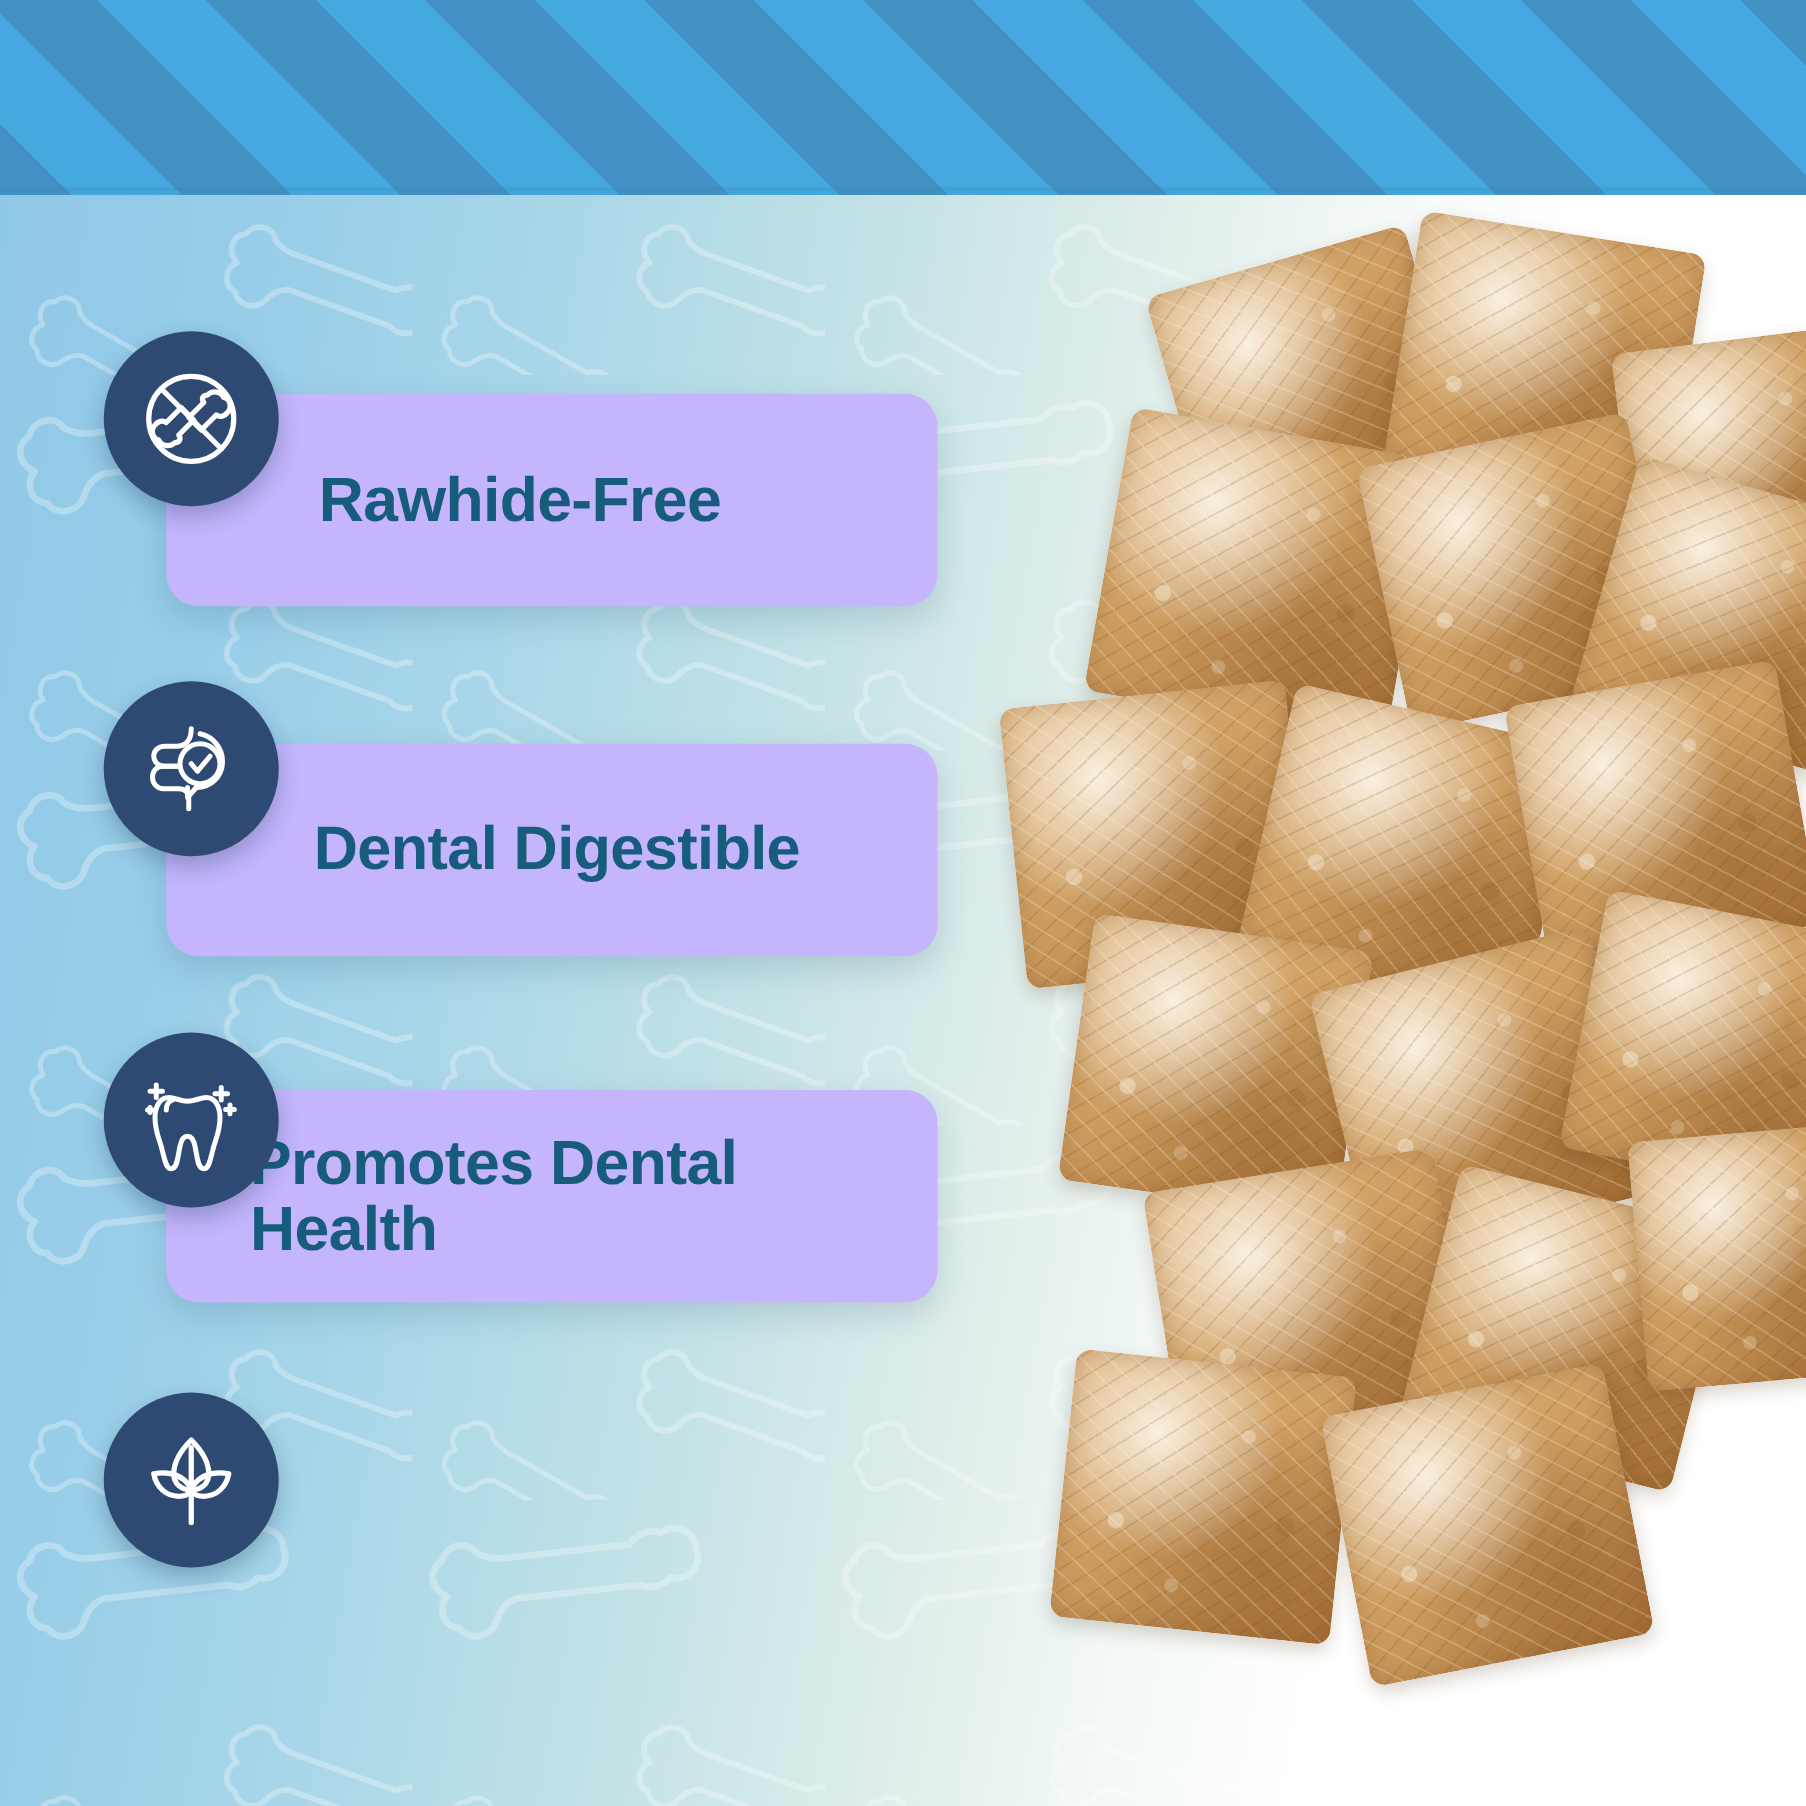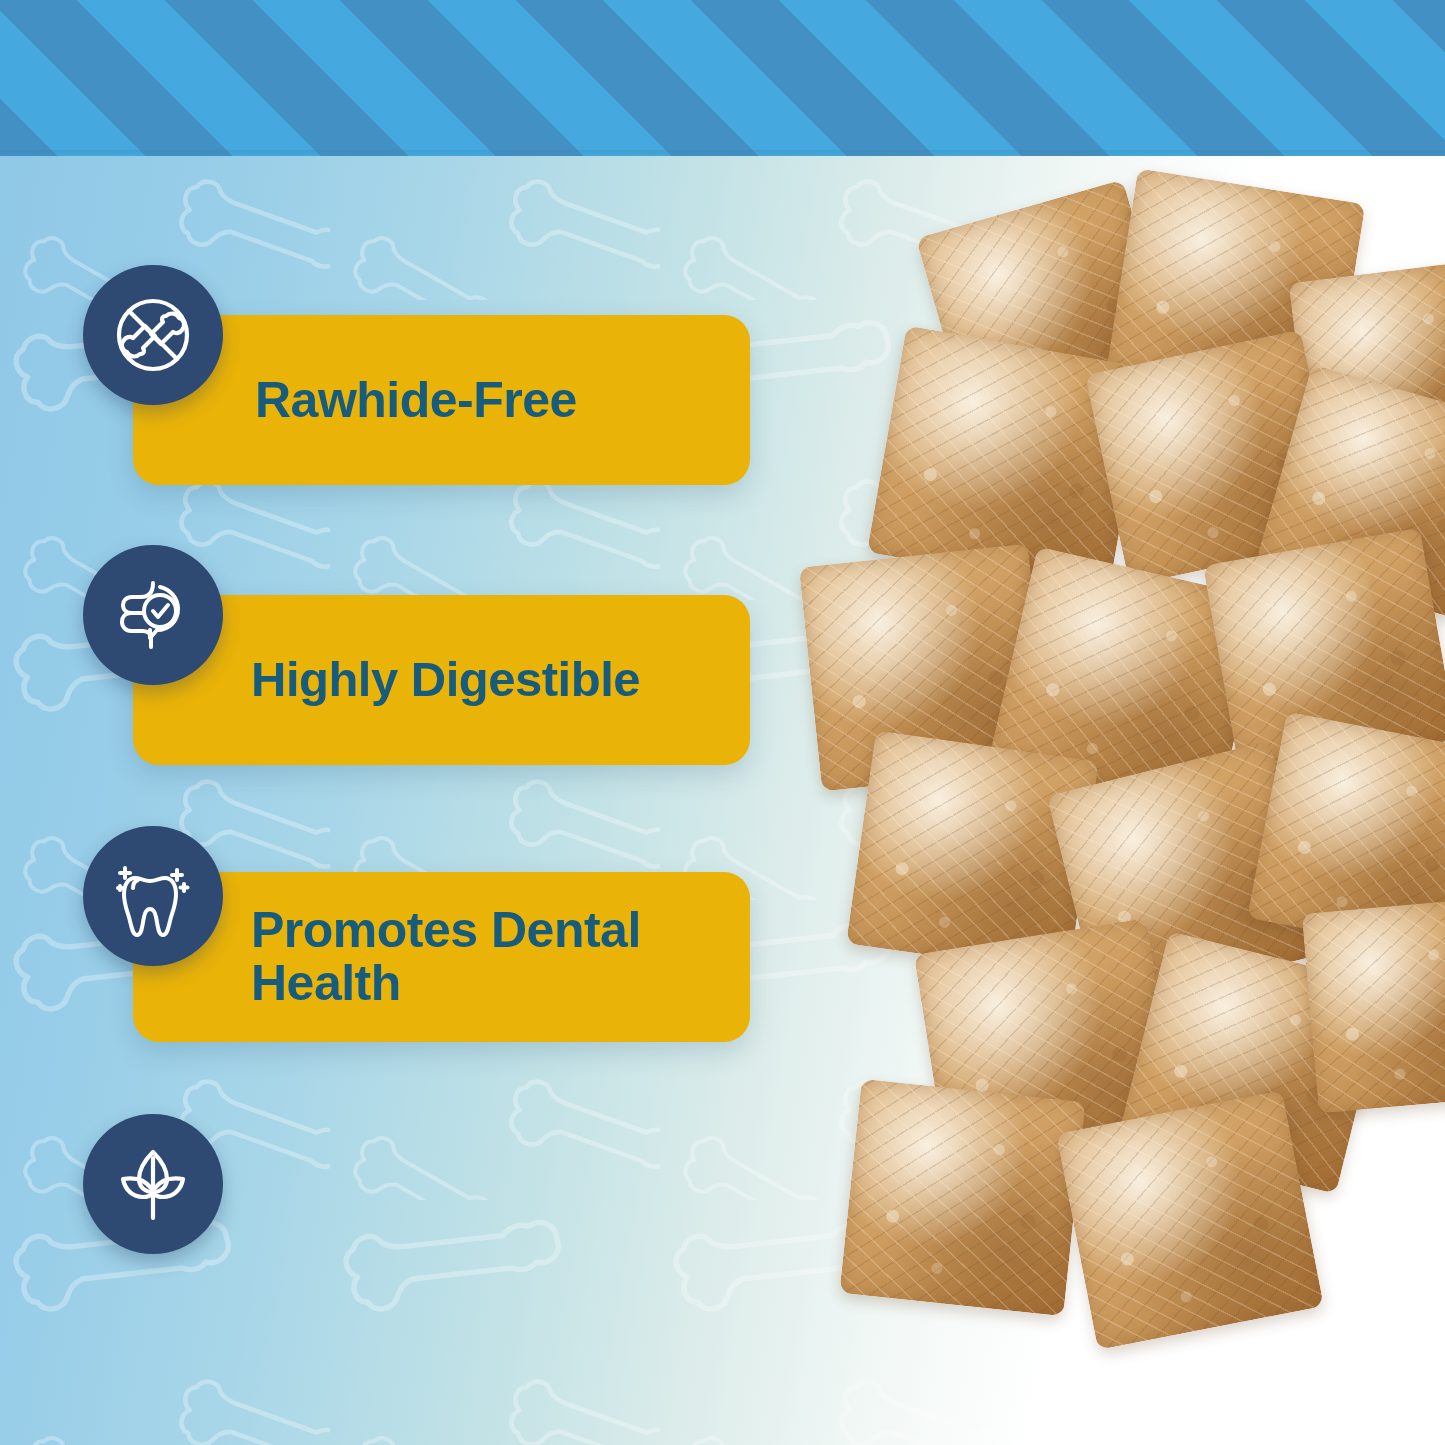--- a/index.html
+++ b/index.html
@@ -123,21 +123,21 @@
     left: 0;
     width: 780px;
     height: 170px;
   }
   .card {
     position: absolute;
     left: 133px;
     top: 0;
     width: 617px;
     height: 100%;
-    background: #eab308;
+    background: #c4b5fd;
     border-radius: 26px;
     box-shadow: 0 10px 26px rgba(40,80,110,0.18);
     display: flex;
     align-items: center;
   }
   .card-text {
     color: #175c7c;
     font-weight: bold;
     font-size: 50px;
     line-height: 1.06;
@@ -316,39 +316,39 @@
                    l-12 12 l-10 -10 l12 -12 c-2 -3 -1 -6 3 -6 Z"></path>
           <path d="M35 67 c-4 4 -11 3 -13 -2 c-5 -1 -7 -8 -3 -12 c2 -3 6 -4 9 -2
                    l12 -12 l10 10 l-12 12 c2 3 1 6 -3 6 Z"></path>
         </g>
       </svg>
     </div>
   </div>
 
   <div class="feature" style="top:595px;">
     <div class="card align-left">
-      <span class="card-text" style="font-size:49px; margin-left:118px;">Highly Digestible</span>
+      <span class="card-text" style="font-size:49px; margin-left:118px;">Dental Digestible</span>
     </div>
     <div class="badge" style="top:-50px;">
       <svg width="96" height="96" viewBox="0 0 96 96" xmlns="http://www.w3.org/2000/svg">
         <g fill="none" stroke="#ffffff" stroke-width="4" stroke-linejoin="round" stroke-linecap="round">
           <path d="M48 16 c0 10 -5 14 -12 14 h-9 c-6 0 -9 4 -9 8 c0 5 4 8 9 8 h10"></path>
           <path d="M37 46 h-11 c-6 0 -9 4 -9 9 c0 5 4 9 9 9 h12 c5 0 8 3 8 8 v8"></path>
           <path d="M55 20 c10 2 18 11 18 22 c0 12 -9 21 -21 21"></path>
           <path d="M52 63 l-7 8 v-8"></path>
           <circle cx="55" cy="44" r="16"></circle>
           <path d="M48 44 l5 6 l10 -12"></path>
         </g>
       </svg>
     </div>
   </div>
 
   <div class="feature" style="top:872px;">
     <div class="card align-left">
-      <span class="card-text" style="margin-left:118px;">Promotes Dental
+      <span class="card-text" style="margin-left:67px;">Promotes Dental
 Health</span>
     </div>
     <div class="badge" style="top:-46px;">
       <svg width="96" height="96" viewBox="0 0 96 96" xmlns="http://www.w3.org/2000/svg">
         <g fill="none" stroke="#ffffff" stroke-width="4" stroke-linejoin="round" stroke-linecap="round">
           <path d="M30 30 c-7 0 -11 7 -11 16 c0 12 4 18 6 27 c2 8 3 14 7 14
                    c5 0 5 -9 7 -18 c1 -5 3 -8 6 -8 c3 0 5 3 6 8 c2 9 2 18 7 18
                    c4 0 5 -6 7 -14 c2 -9 6 -15 6 -27 c0 -9 -4 -16 -11 -16
                    c-5 0 -9 3 -15 3 c-6 0 -10 -3 -15 -3 Z"></path>
           <path d="M28 40 c0 -4 2 -7 5 -8"></path>

